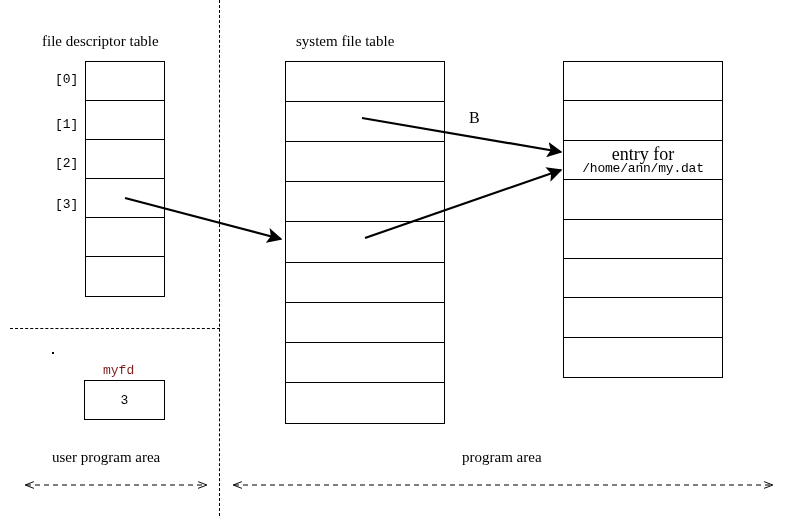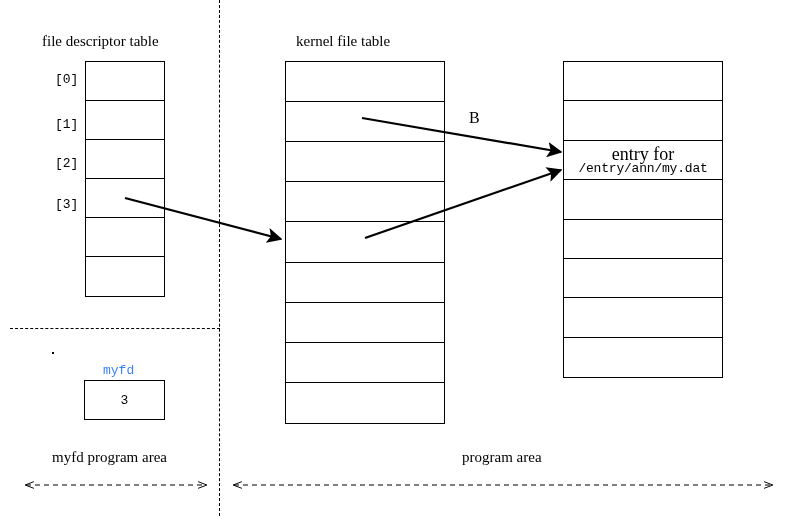--- a/index.html
+++ b/index.html
@@ -22,21 +22,21 @@
     font-family: "Liberation Serif", serif;
     font-size: 15px;
     color: #000;
     white-space: nowrap;
     line-height: 1;
   }
   .mono-label {
     position: absolute;
     font-family: "Liberation Mono", monospace;
     font-size: 13px;
-    color: #3b82f6;
+    color: #7f1d1d;
     white-space: nowrap;
     line-height: 1;
   }
   .table-box {
     position: absolute;
     border: 1px solid #000;
     box-sizing: border-box;
     background: #fff;
   }
   .table-row {
@@ -110,21 +110,21 @@
     line-height: 1;
   }
 </style>
 </head>
 <body>
 
 <div id="canvas">
 
   <div class="serif-label" style="left:42px; top:34px;">file descriptor table</div>
 
-  <div class="serif-label" style="left:296px; top:34px;">kernel file table</div>
+  <div class="serif-label" style="left:296px; top:34px;">system file table</div>
 
 
   <div class="table-box" id="fd-table" style="left:85px; top:61px; width:80px; height:236px;">
       <div class="table-row" style="height: 39px;"></div>
       <div class="table-row" style="height: 39px;"></div>
       <div class="table-row" style="height: 39px;"></div>
       <div class="table-row" style="height: 39px;"></div>
       <div class="table-row" style="height: 39px;"></div>
       <div class="table-row" style="height: 39px;"></div>
     </div>
@@ -144,40 +144,40 @@
       <div class="table-row" style="height: 40.1111px;"></div>
       <div class="table-row" style="height: 40.1111px;"></div>
       <div class="table-row" style="height: 40.1111px;"></div>
     </div>
 
   <div class="table-box" id="inode-table" style="left:563px; top:61px; width:160px; height:317px;">
       <div class="table-row" style="height: 39.375px;"></div>
       <div class="table-row" style="height: 39.375px;"></div>
       <div class="table-row" style="height: 39.375px;">
         <div class="cell-text serif">entry for</div>
-        <div class="cell-text mono">/entry/ann/my.dat</div>
+        <div class="cell-text mono">/home/ann/my.dat</div>
       </div>
       <div class="table-row" style="height: 39.375px;"></div>
       <div class="table-row" style="height: 39.375px;"></div>
       <div class="table-row" style="height: 39.375px;"></div>
       <div class="table-row" style="height: 39.375px;"></div>
       <div class="table-row" style="height: 39.375px;"></div>
     </div>
 
   <div class="vdivider" style="left:219px; top:0px; height:516px;"></div>
   <div class="hdivider" style="left:10px; top:328px; width:210px;"></div>
 
   <div class="dot" style="left:52px; top:352px;"></div>
 
   <div class="mono-label" style="left:103px; top:364px;">myfd</div>
   <div class="var-box" style="left:84px; top:380px; width:81px; height:40px;">
     <div class="var-value">3</div>
   </div>
 
-  <div class="serif-label" style="left:52px; top:450px;">myfd program area</div>
+  <div class="serif-label" style="left:52px; top:450px;">user program area</div>
   <div class="serif-label" style="left:462px; top:450px;">program area</div>
 
   <div class="serif-label" style="left:469px; top:110px; font-size:16px;">B</div>
 
   <svg class="overlay">
     <defs>
       <marker id="solidArrow" viewBox="0 0 10 10" refX="9" refY="5" markerWidth="7" markerHeight="7" orient="auto-start-reverse">
         <path d="M 0 0 L 10 5 L 0 10 L 2.2 5 z" fill="#000"></path>
       </marker>
       <marker id="thinArrowEnd" viewBox="0 0 10 10" refX="9" refY="5" markerWidth="8" markerHeight="8" orient="auto">

